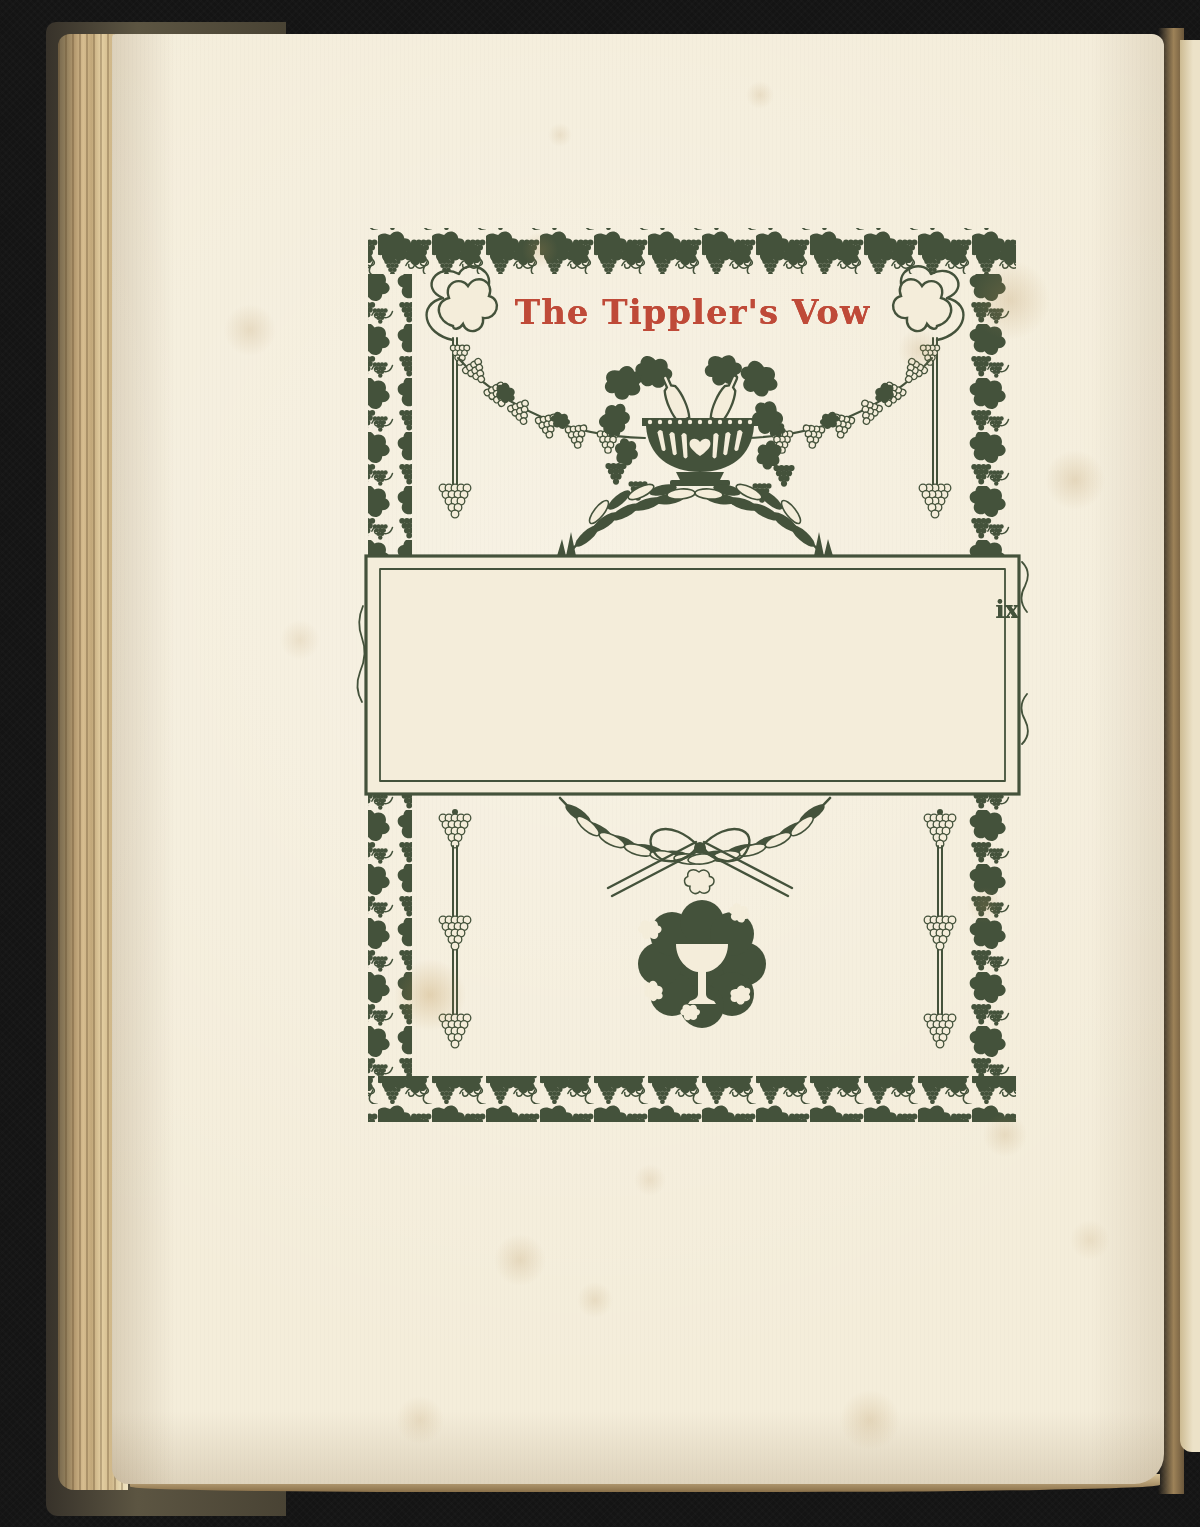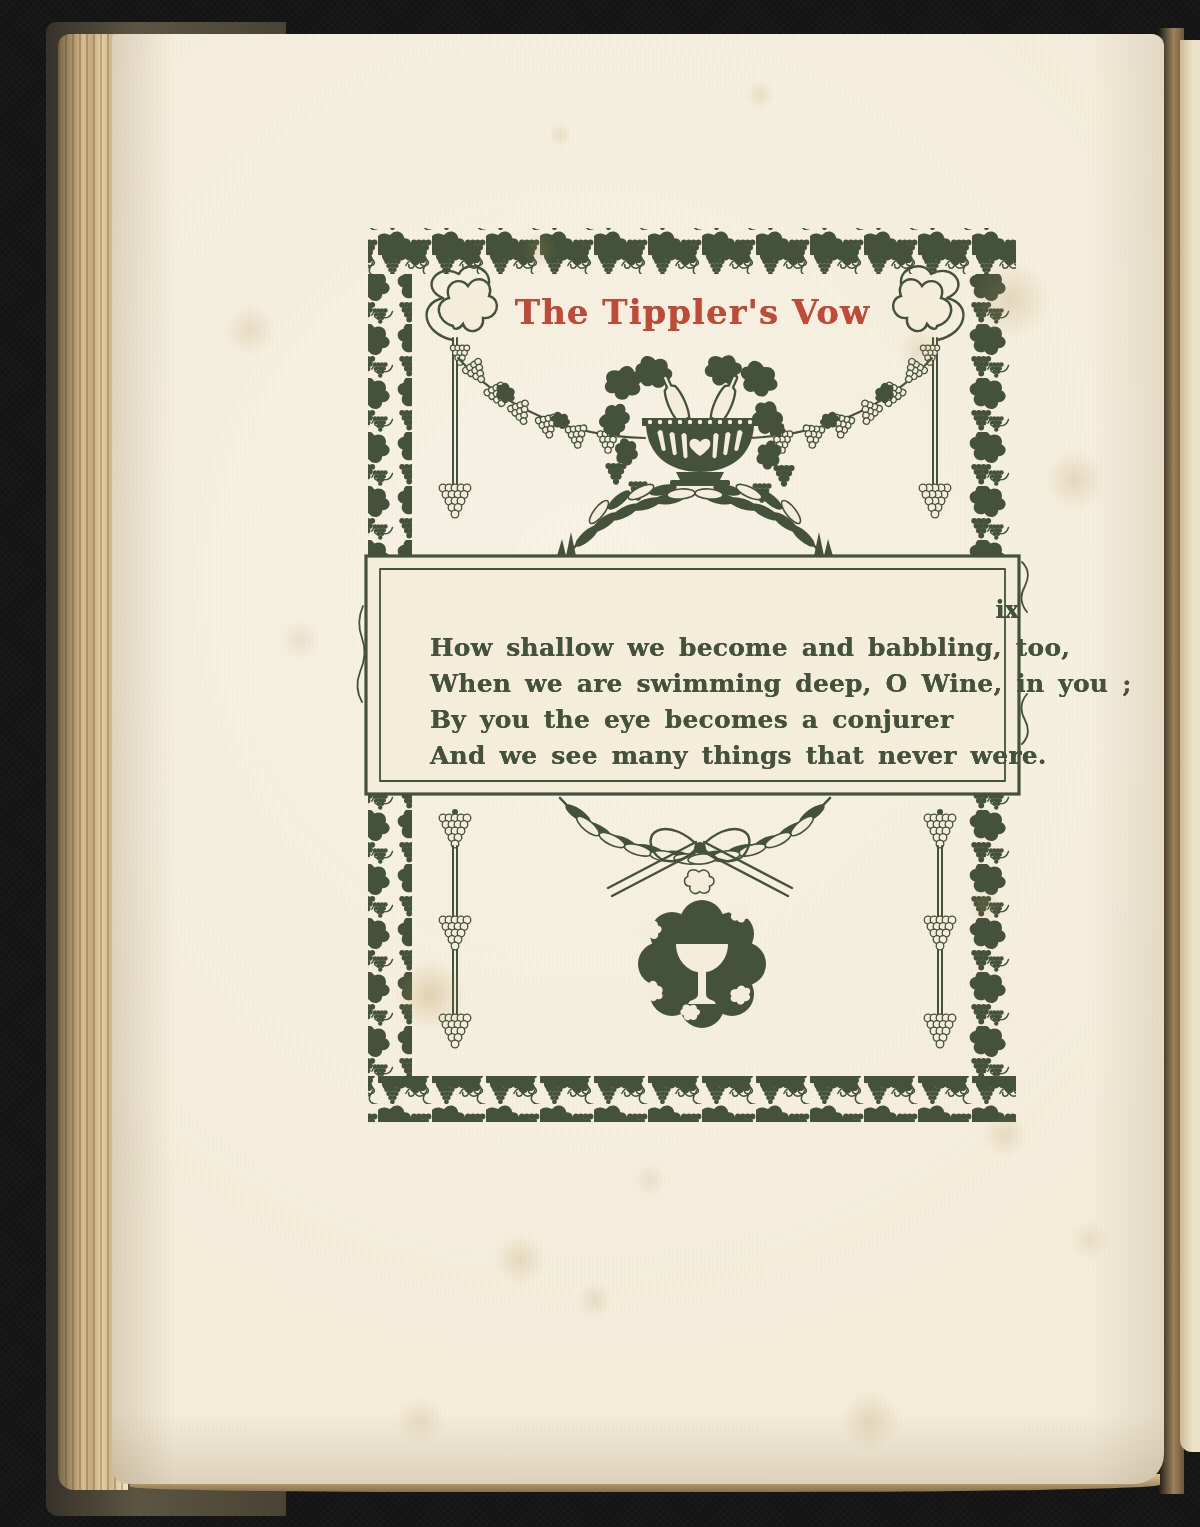--- a/index.html
+++ b/index.html
@@ -358,19 +358,13 @@
     </g>
 
     <use href="#staffB" transform="translate(455,822)"></use>
     <use href="#staffB" transform="translate(940,822)"></use>
   </svg>
 
   <div id="foxing" class="abs"></div>
 
   <div id="title" class="abs">The Tippler's Vow</div>
   <div id="verse-number" class="abs">ix</div>
-  <div id="verse" class="abs">
-    <div>How shallow we become and babbling, too,</div>
-    <div>When we are swimming deep, O Wine, in you ;</div>
-    <div>By you the eye becomes a conjurer</div>
-    <div>And we see many things that never were.</div>
-  </div>
 </div>
 
 </body></html>

